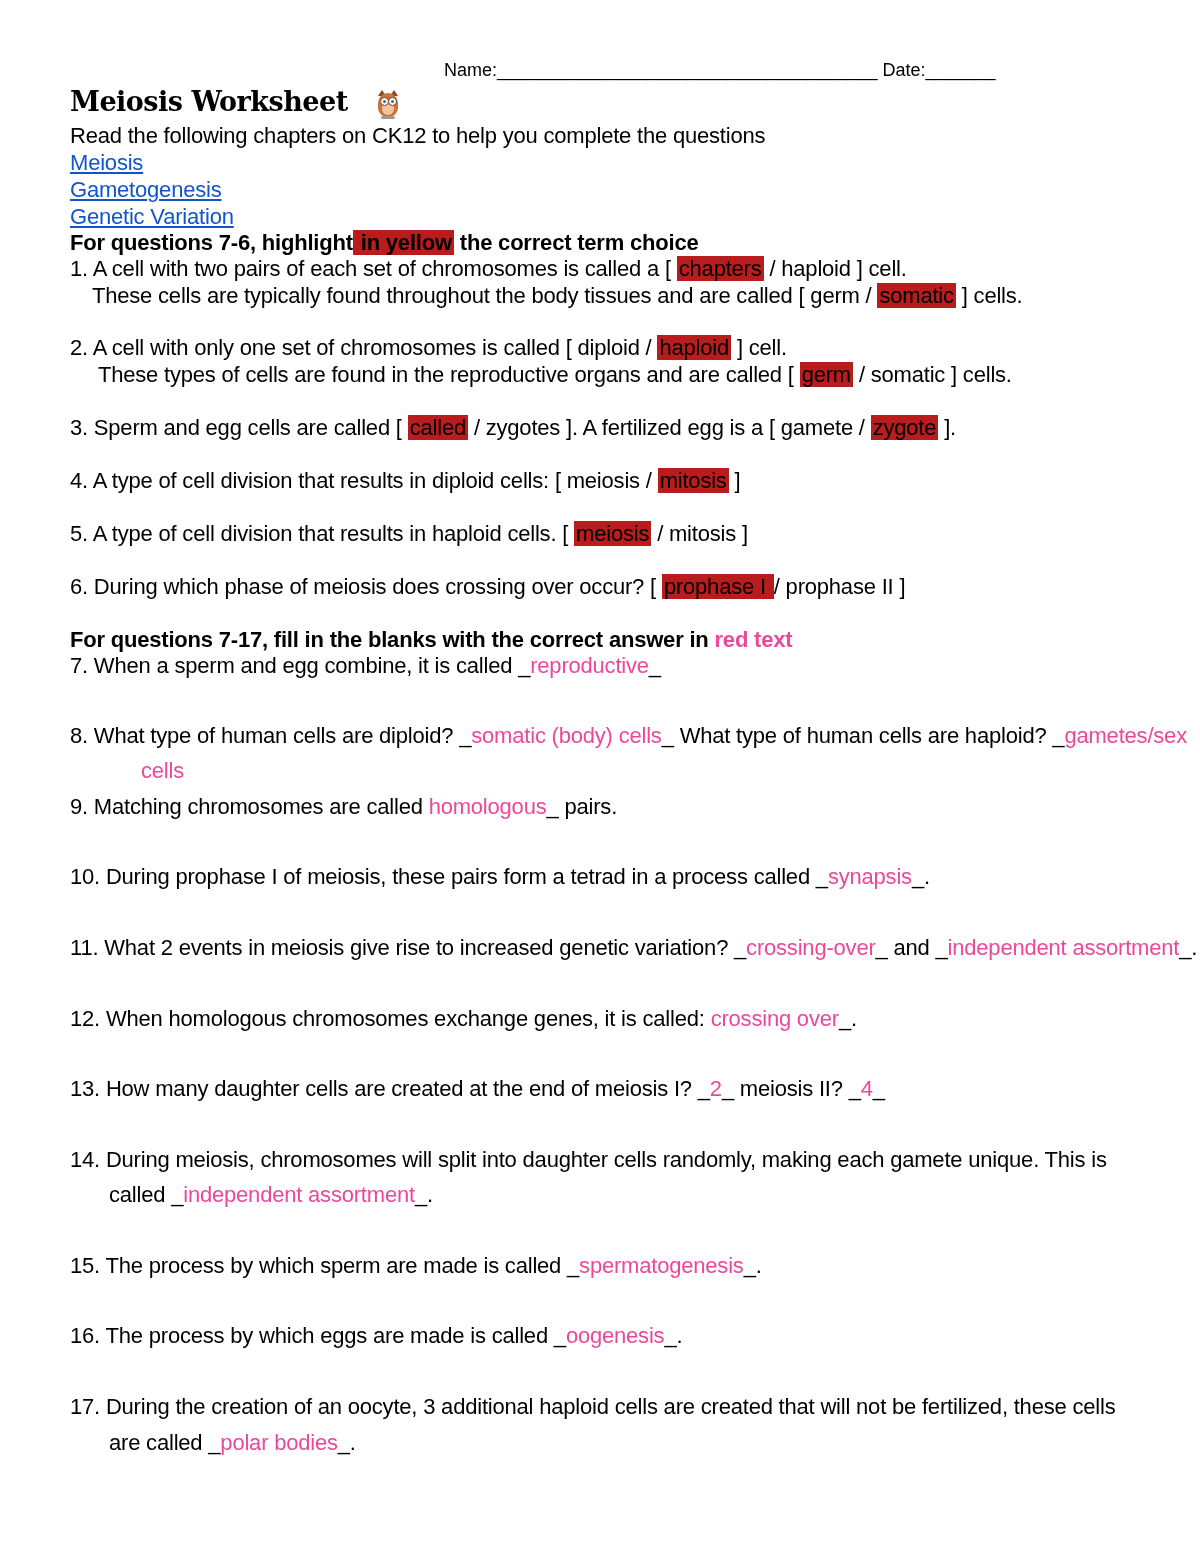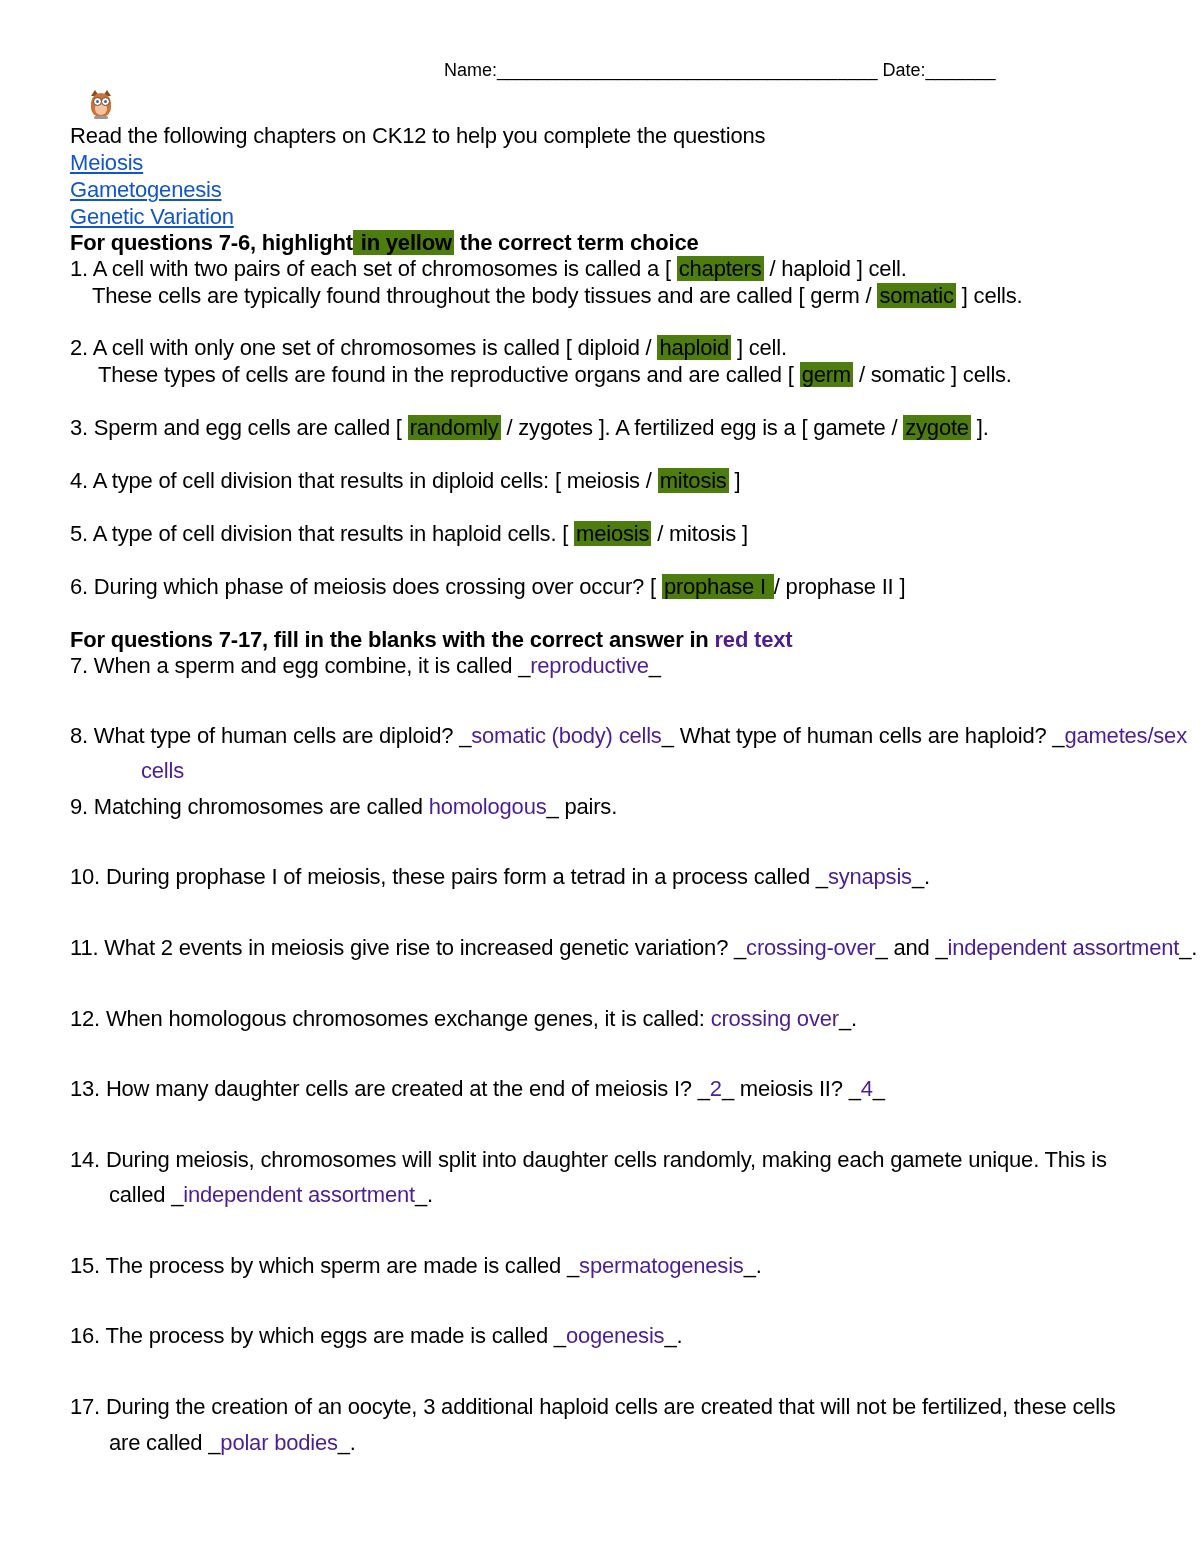--- a/index.html
+++ b/index.html
@@ -1,21 +1,21 @@
 <!DOCTYPE html>
 <html><head>
 <meta charset="utf-8">
 <style>
   html, body { margin: 0; padding: 0; background: #ffffff; }
   body { width: 1200px; height: 1553px; position: relative; overflow: hidden;
          font-family: "Liberation Sans", sans-serif; color: #000; font-size: 18px; }
   .abs { position: absolute; white-space: nowrap; }
   .line { position: absolute; left: 70px; white-space: nowrap; font-size: 22px; line-height: 22px; letter-spacing: -0.2px; }
-  .hl { background: #4d7c0f; padding: 0 2px; }
-  .red { color: #4c1d95; }
+  .hl { background: #b91c1c; padding: 0 2px; }
+  .red { color: #ec4899; }
   .bold { font-weight: bold; }
   .title { font-family: "DejaVu Serif", serif; font-weight: 900; font-size: 27px; letter-spacing: -0.5px; }
   a.link { color: #1155cc; text-decoration: underline; }
   .owl { display: inline-block; width: 26px; height: 30px; position: relative; vertical-align: middle; margin-left: 18px; }
   .owl .body { position: absolute; left: 3px; top: 4px; width: 20px; height: 24px; background: #c8743a; border-radius: 10px 10px 9px 9px; }
   .owl .belly { position: absolute; left: 7px; top: 13px; width: 12px; height: 13px; background: #f3c49b; border-radius: 6px; }
   .owl .eye { position: absolute; top: 8px; width: 7px; height: 7px; background: #fff; border-radius: 50%; border: 1px solid #7a3e15; }
   .owl .eye.l { left: 5px; } .owl .eye.r { left: 13px; }
   .owl .eye::after { content: ""; position: absolute; left: 2px; top: 2px; width: 3px; height: 3px; background: #1f6fb0; border-radius: 50%; }
   .owl .ear { position: absolute; top: 1px; width: 0; height: 0; border-left: 4px solid transparent; border-right: 4px solid transparent; border-bottom: 6px solid #8a4a1e; }
@@ -24,20 +24,21 @@
 </style>
 </head>
 <body>
 
 <div class="abs" style="left:444px; top:60px; font-size:18px;">
   <span>Name:</span><span>______________________________________</span>
   <span>Date:</span><span>_______</span>
 </div>
 
 <div class="abs title" style="left:70px; top:86px;">
+  <span>Meiosis Worksheet</span>
   <span class="owl">
     <span class="ear l"></span><span class="ear r"></span>
     <span class="body"></span><span class="belly"></span>
     <span class="eye l"></span><span class="eye r"></span>
     <span class="feet"></span>
   </span>
 </div>
 
 <div class="line" style="top:125px;">Read the following chapters on CK12 to help you complete the questions</div>
 <div class="line" style="top:152px;"><a class="link">Meiosis</a></div>
@@ -56,21 +57,21 @@
 </div>
 
 <div class="line" style="top:337px;">
   <span>2.  A cell with only one set of  chromosomes is called [ diploid / </span><span class="hl">haploid</span><span> ] cell.</span>
 </div>
 <div class="line" style="top:364px; left:98px;">
   <span>These types of cells are found in the reproductive organs and are called   [ </span><span class="hl">germ</span><span> / somatic ] cells.</span>
 </div>
 
 <div class="line" style="top:417px;">
-  <span>3.  Sperm and egg cells are called [ </span><span class="hl">randomly</span><span> / zygotes ].  A fertilized egg is a [ gamete / </span><span class="hl">zygote</span><span> ].</span>
+  <span>3.  Sperm and egg cells are called [ </span><span class="hl">called</span><span> / zygotes ].  A fertilized egg is a [ gamete / </span><span class="hl">zygote</span><span> ].</span>
 </div>
 
 <div class="line" style="top:470px;">
   <span>4.  A type of cell division that results in diploid cells:   [ meiosis / </span><span class="hl">mitosis</span><span> ]</span>
 </div>
 
 <div class="line" style="top:523px;">
   <span>5.  A type of cell division that results in haploid cells.  [ </span><span class="hl">meiosis</span><span> / mitosis ]</span>
 </div>
 

